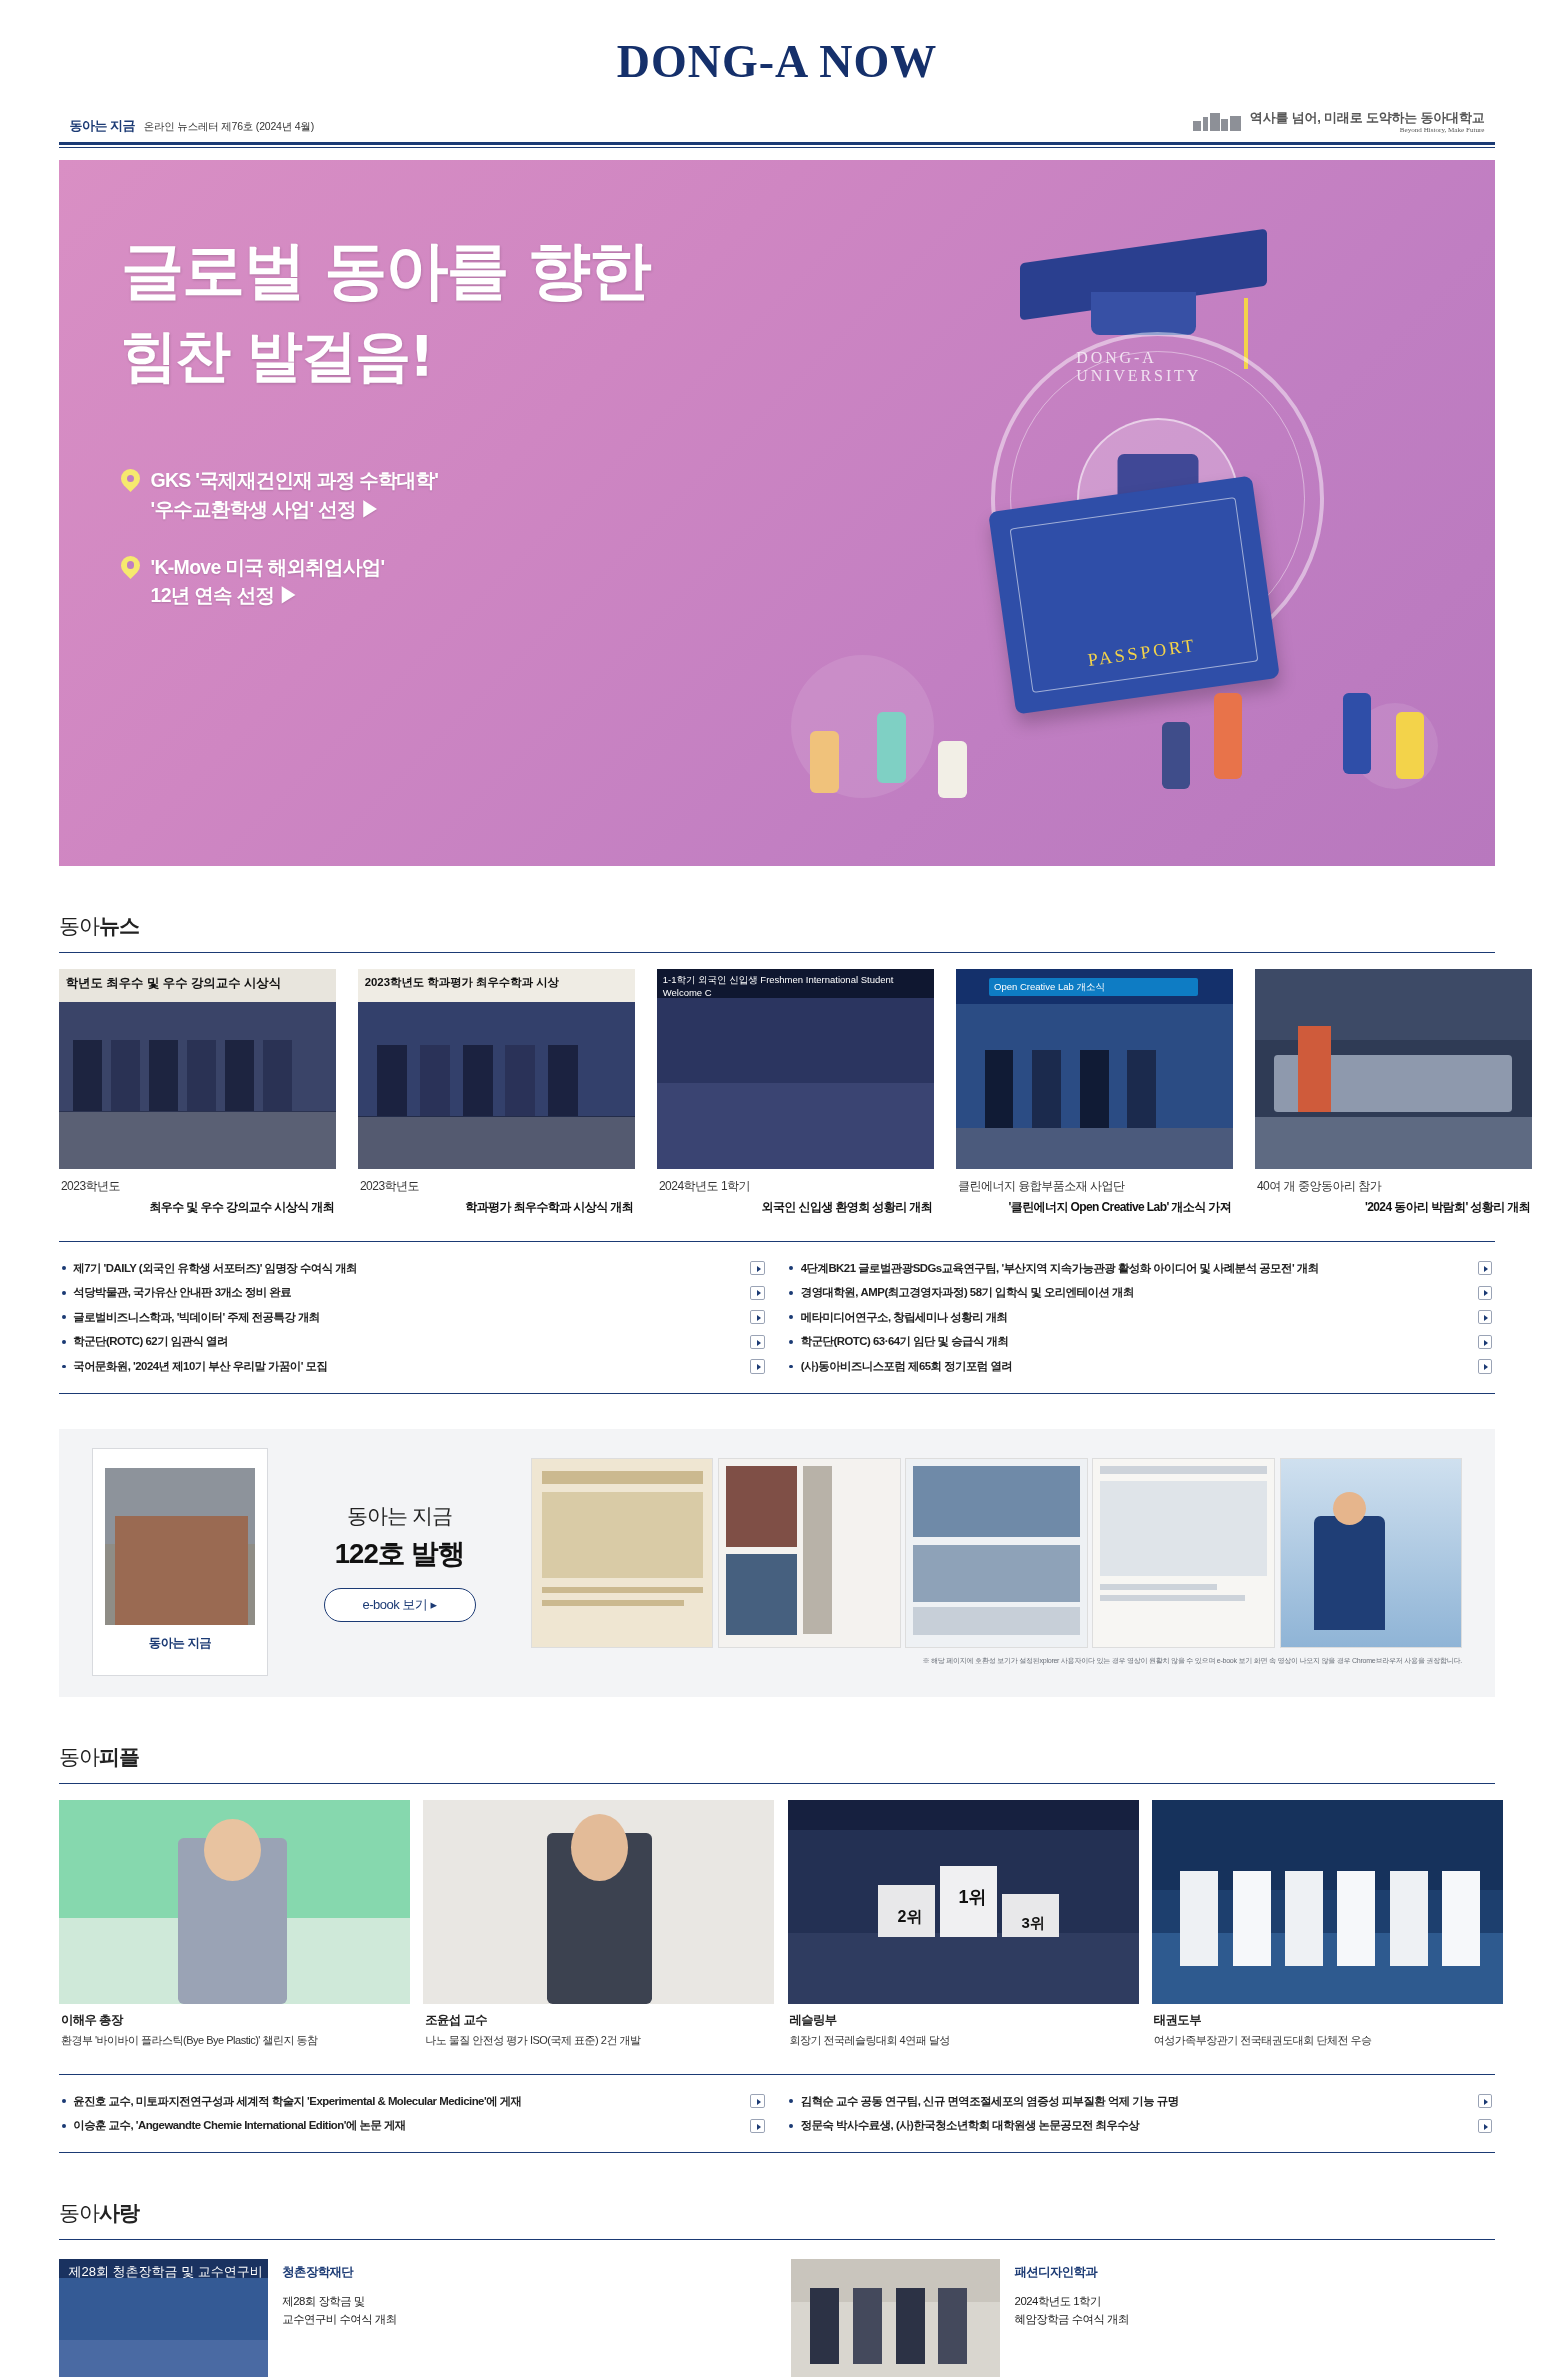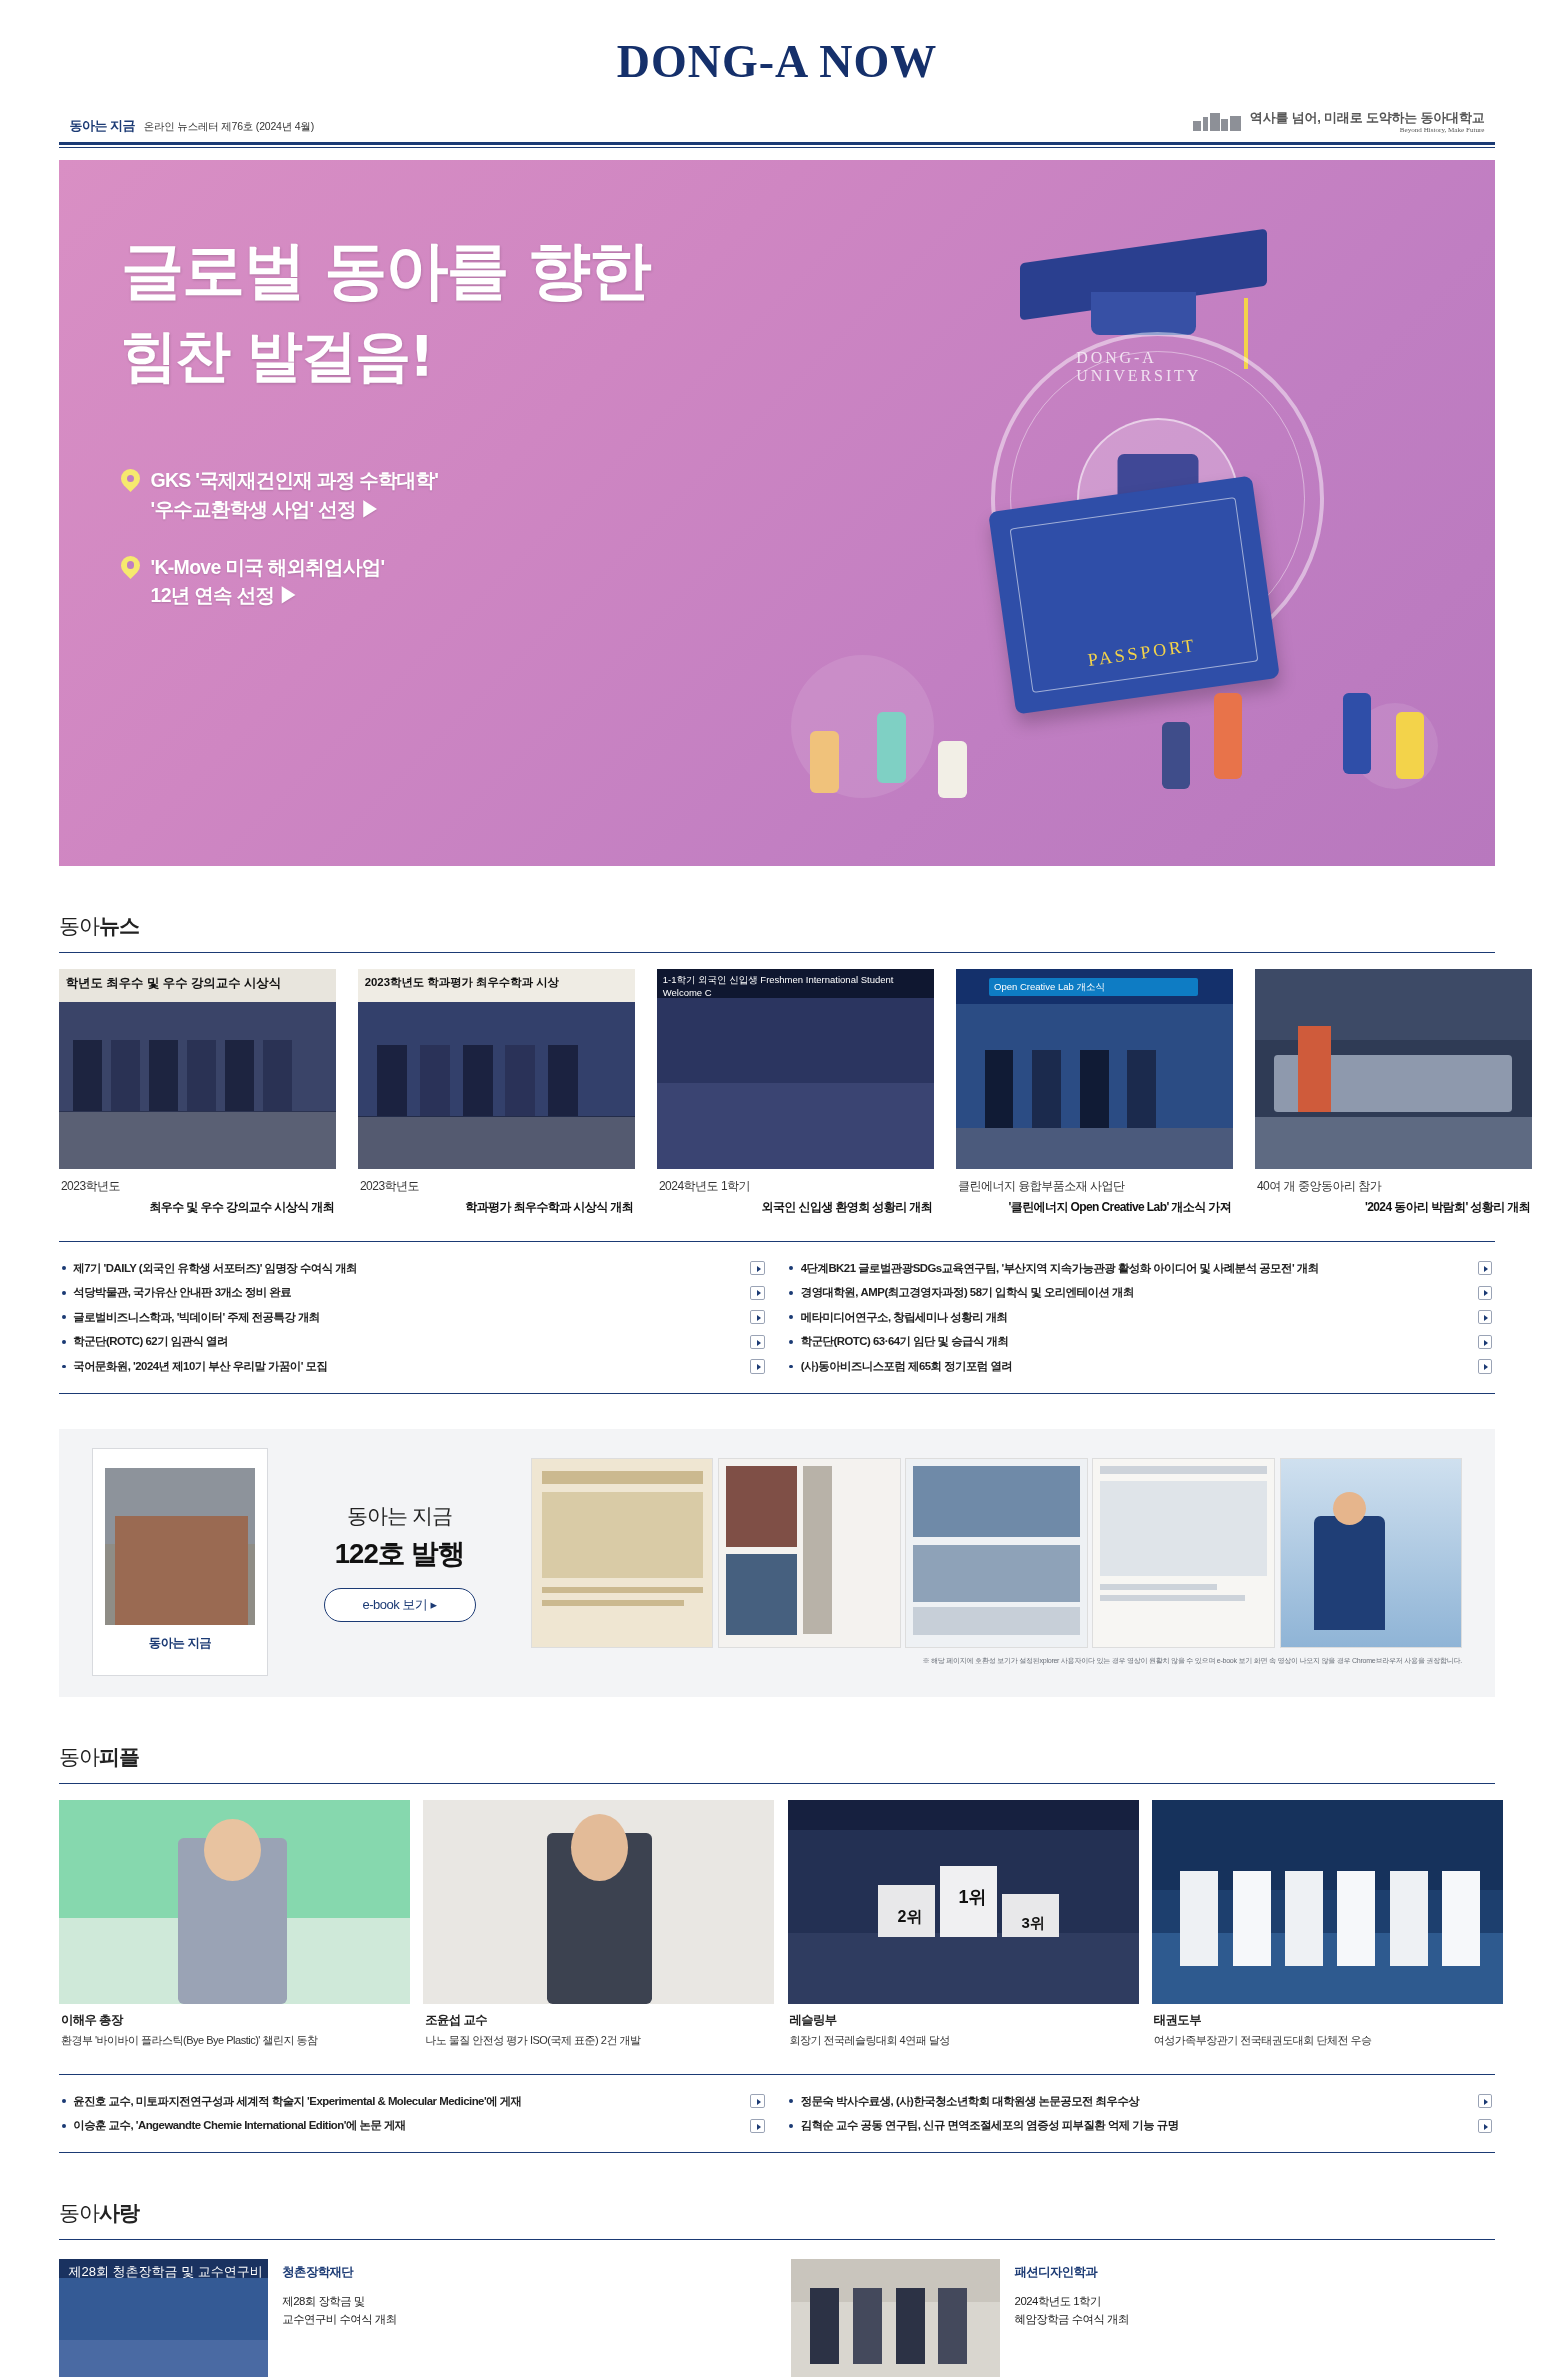--- a/index.html
+++ b/index.html
@@ -838,26 +838,26 @@
         </div>
         <div class="listrow">
           <div class="dot"></div>
           <div class="t">이승훈 교수, 'Angewandte Chemie International Edition'에 논문 게재</div>
           <div class="playbtn"></div>
         </div>
       </div>
       <div class="listcol">
         <div class="listrow">
           <div class="dot"></div>
+          <div class="t">김혁순 교수 공동 연구팀, 신규 면역조절세포의 염증성 피부질환 억제 기능 규명</div>
+          <div class="playbtn"></div>
+        </div>
+        <div class="listrow">
+          <div class="dot"></div>
           <div class="t">정문숙 박사수료생, (사)한국청소년학회 대학원생 논문공모전 최우수상</div>
-          <div class="playbtn"></div>
-        </div>
-        <div class="listrow">
-          <div class="dot"></div>
-          <div class="t">김혁순 교수 공동 연구팀, 신규 면역조절세포의 염증성 피부질환 억제 기능 규명</div>
           <div class="playbtn"></div>
         </div>
       </div>
     </div>
 
     <div class="sec-head">
       <span>동아</span><span class="b">사랑</span>
     </div>
     <div class="sec-rule"></div>
 

